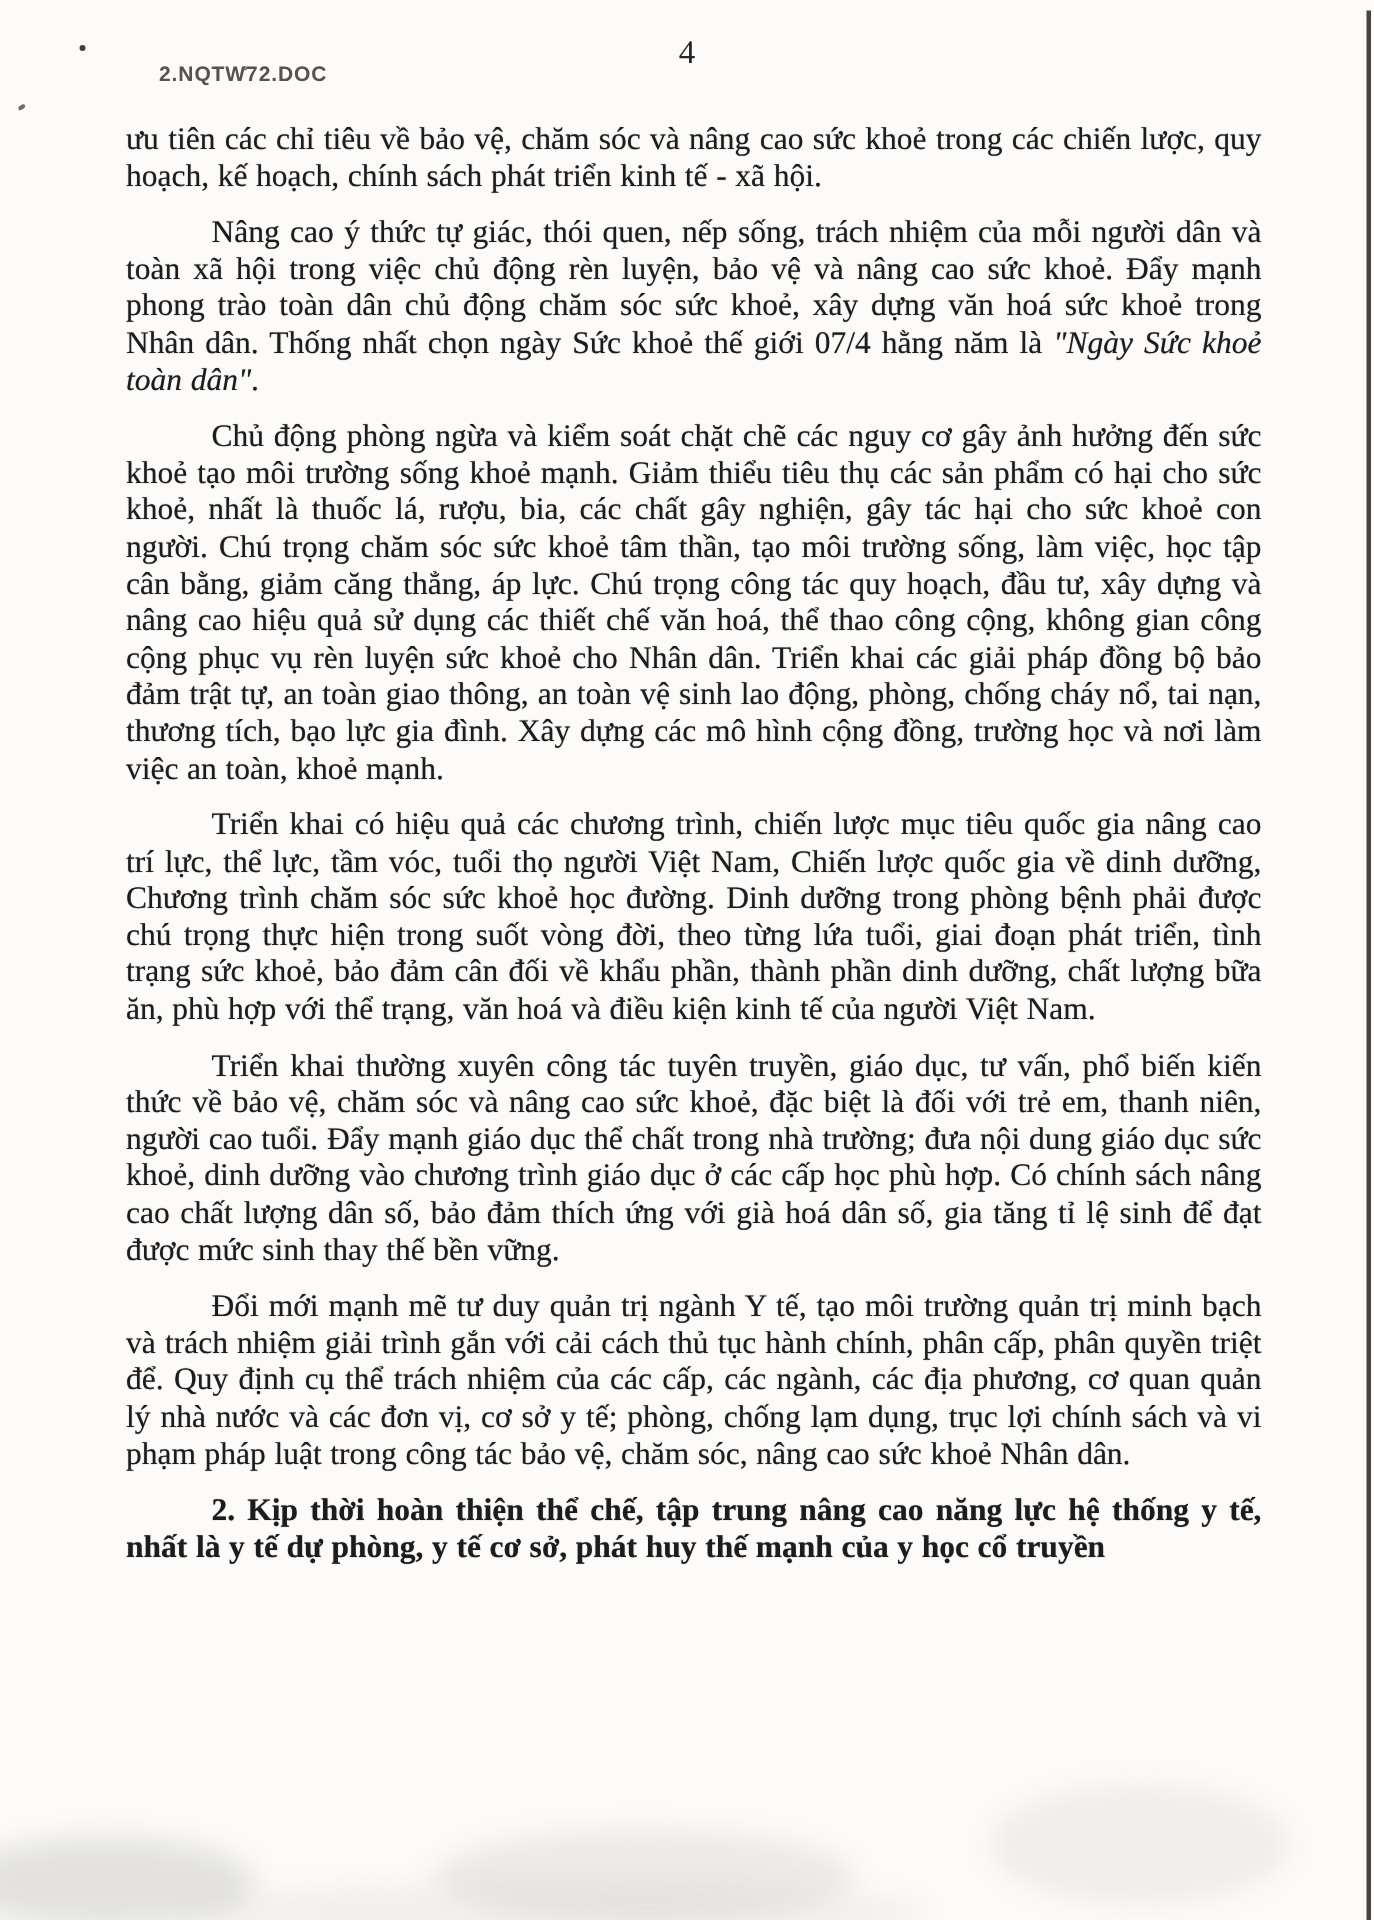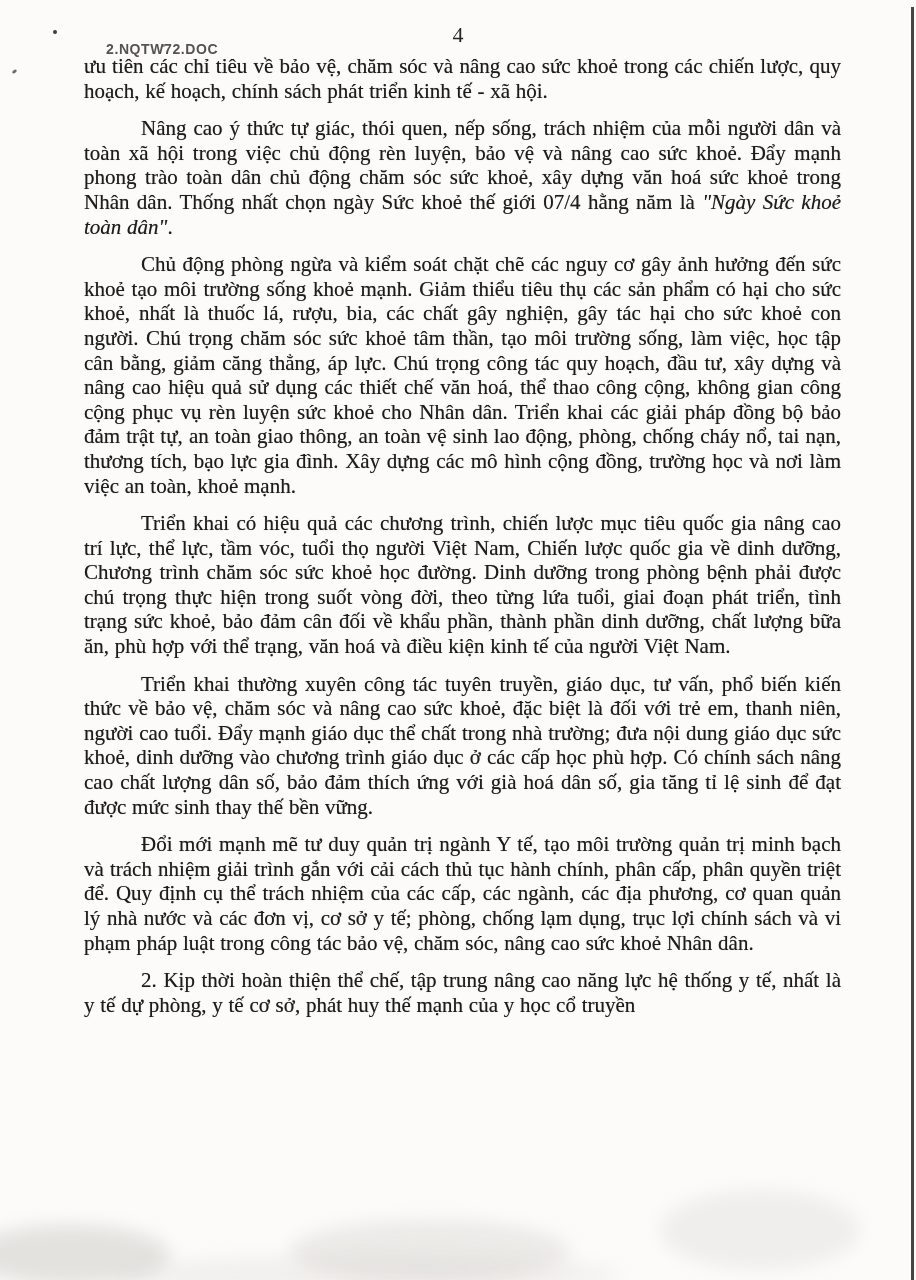--- a/index.html
+++ b/index.html
@@ -27,34 +27,34 @@
     left: 0;
     right: 0;
     top: 22px;
     text-align: center;
     font-size: 22px;
     color: #262626;
   }
   .content {
     position: absolute;
     left: 84px;
-    top: 54px;
+    top: 80px;
     width: 757px;
   }
   .para {
     margin: 0 0 13px 0;
     font-size: 21px;
     line-height: 24.6px;
     text-align: justify;
     text-indent: 57px;
     text-shadow: 0 0 0.7px rgba(20,20,20,0.55);
     word-spacing: 0.5px;
   }
   .para.continuation { text-indent: 0; }
-  .para.heading { font-weight: normal; margin-top: 5px; margin-bottom: 28px; }
+  .para.heading { font-weight: bold; margin-top: 5px; margin-bottom: 28px; }
   .para i { font-style: italic; }
   .edge-line {
     position: absolute;
     left: 911px;
     top: 7px;
     width: 2.5px;
     height: 1273px;
     background: #474544;
   }
   .speck { position: absolute; background: #3f3d3c; border-radius: 50%; }

